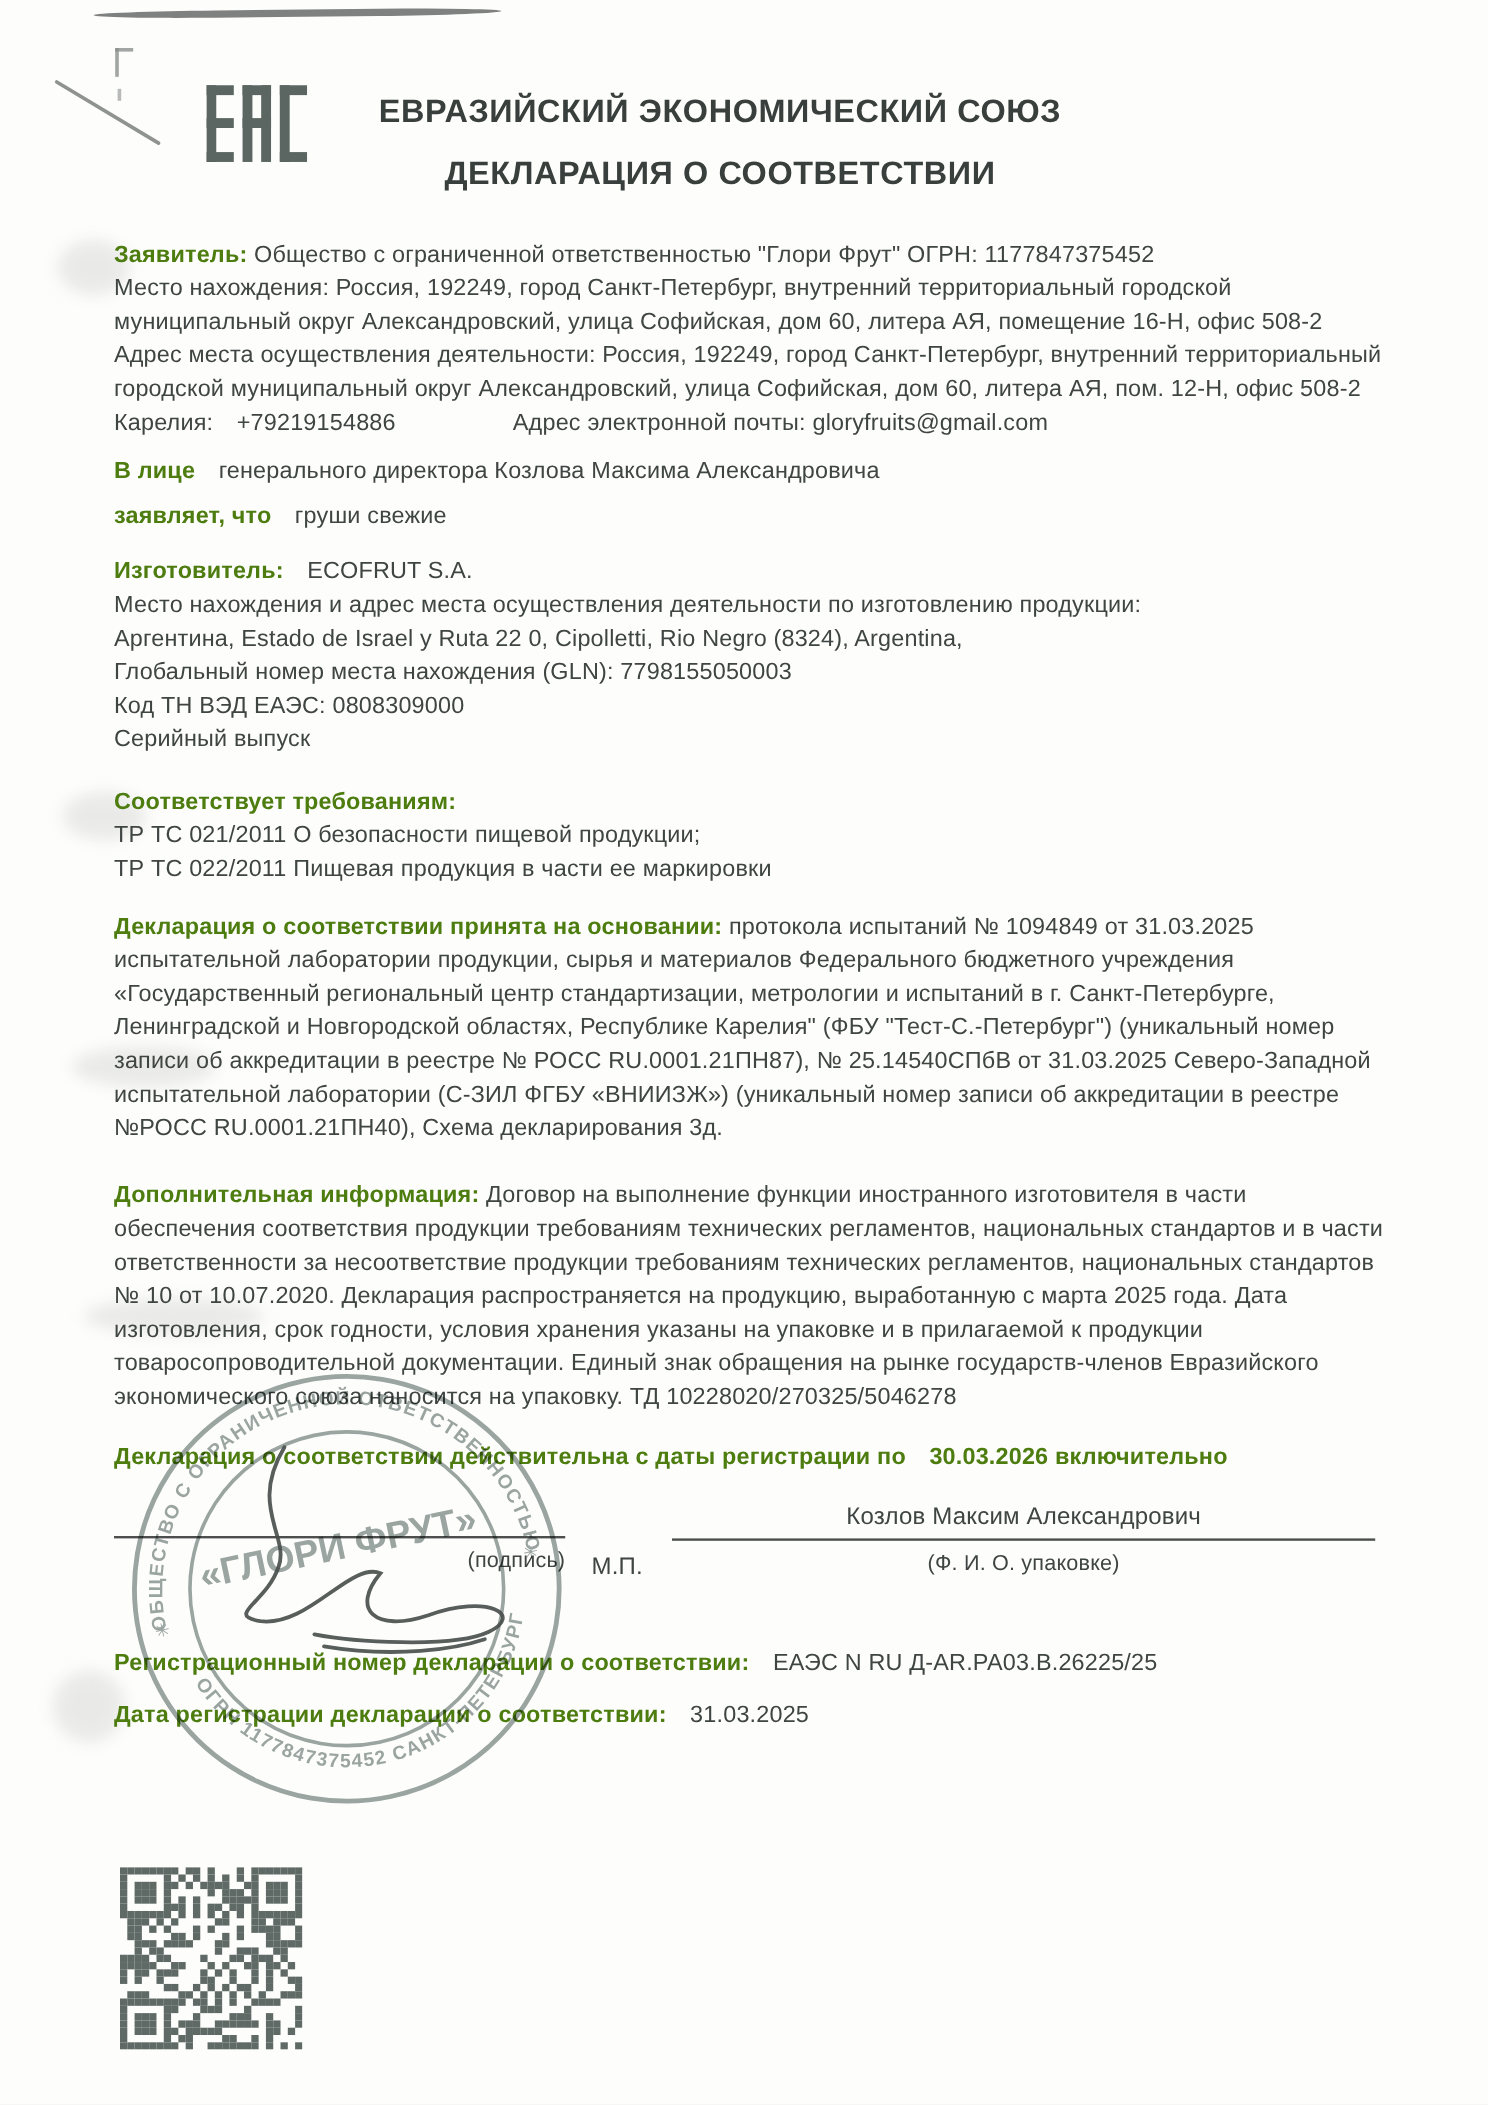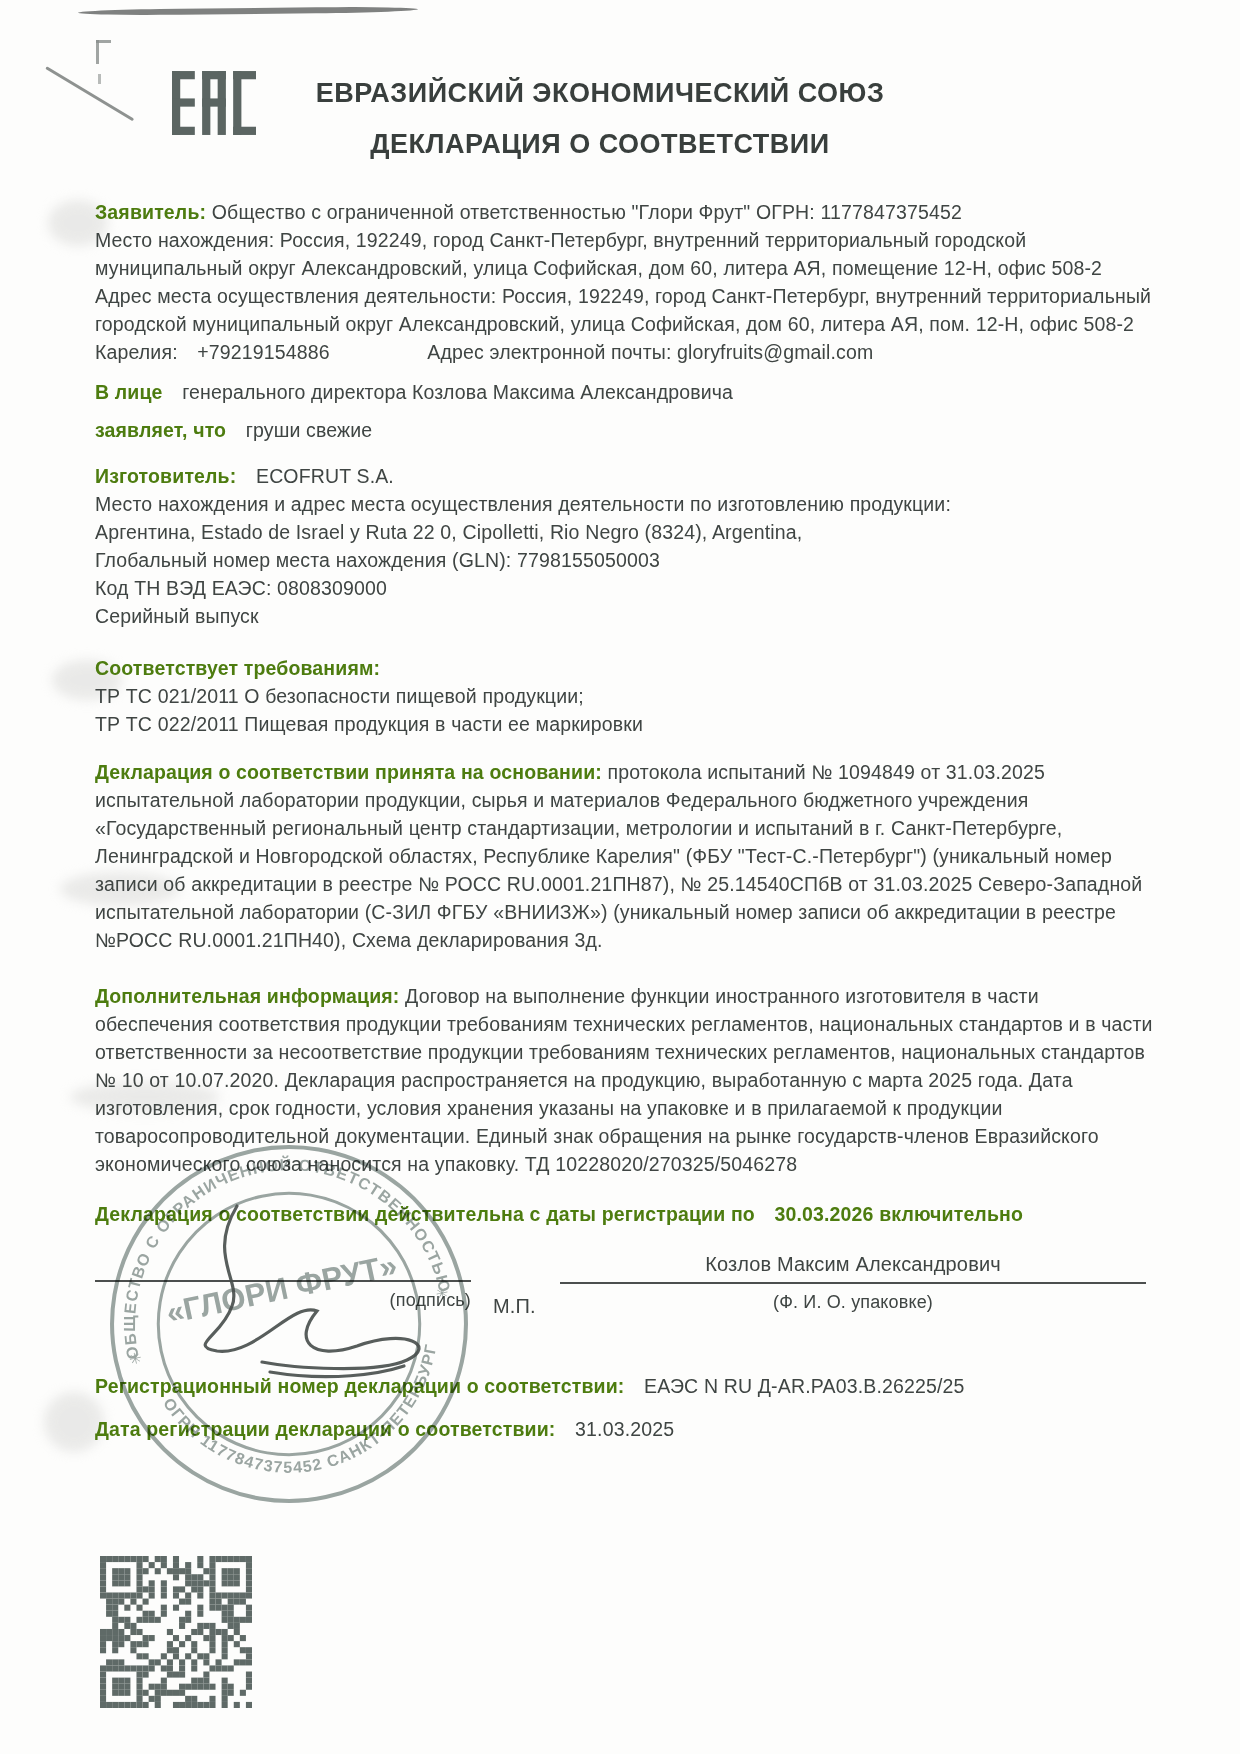--- a/index.html
+++ b/index.html
@@ -99,21 +99,21 @@
     <div class="title-line">ДЕКЛАРАЦИЯ О СООТВЕТСТВИИ</div>
   </div>
 
   <div class="content">
 
     <div class="sec">
       <div>
         <span class="b">Заявитель:</span>
         <span>Общество с ограниченной ответственностью  "Глори Фрут" ОГРН: 1177847375452</span>
       </div>
-      <div>Место нахождения: Россия, 192249, город Санкт-Петербург, внутренний территориальный  городской муниципальный  округ Александровский, улица Софийская, дом  60, литера АЯ, помещение 12-Н, офис 508-2</div>
+      <div>Место нахождения: Россия, 192249, город Санкт-Петербург, внутренний территориальный  городской муниципальный  округ Александровский, улица Софийская, дом  60, литера АЯ, помещение 16-Н, офис 508-2</div>
       <div>Адрес места осуществления деятельности: Россия, 192249, город  Санкт-Петербург, внутренний территориальный  городской муниципальный  округ Александровский, улица  Софийская, дом  60, литера АЯ, пом. 12-Н, офис 508-2</div>
       <div>
         <span>Карелия:</span>
         <span class="gap-sm">+79219154886</span>
         <span class="email-part">Адрес электронной почты:</span>
         <span>gloryfruits@gmail.com</span>
       </div>
     </div>
 
     <div class="sec mt-rep">

